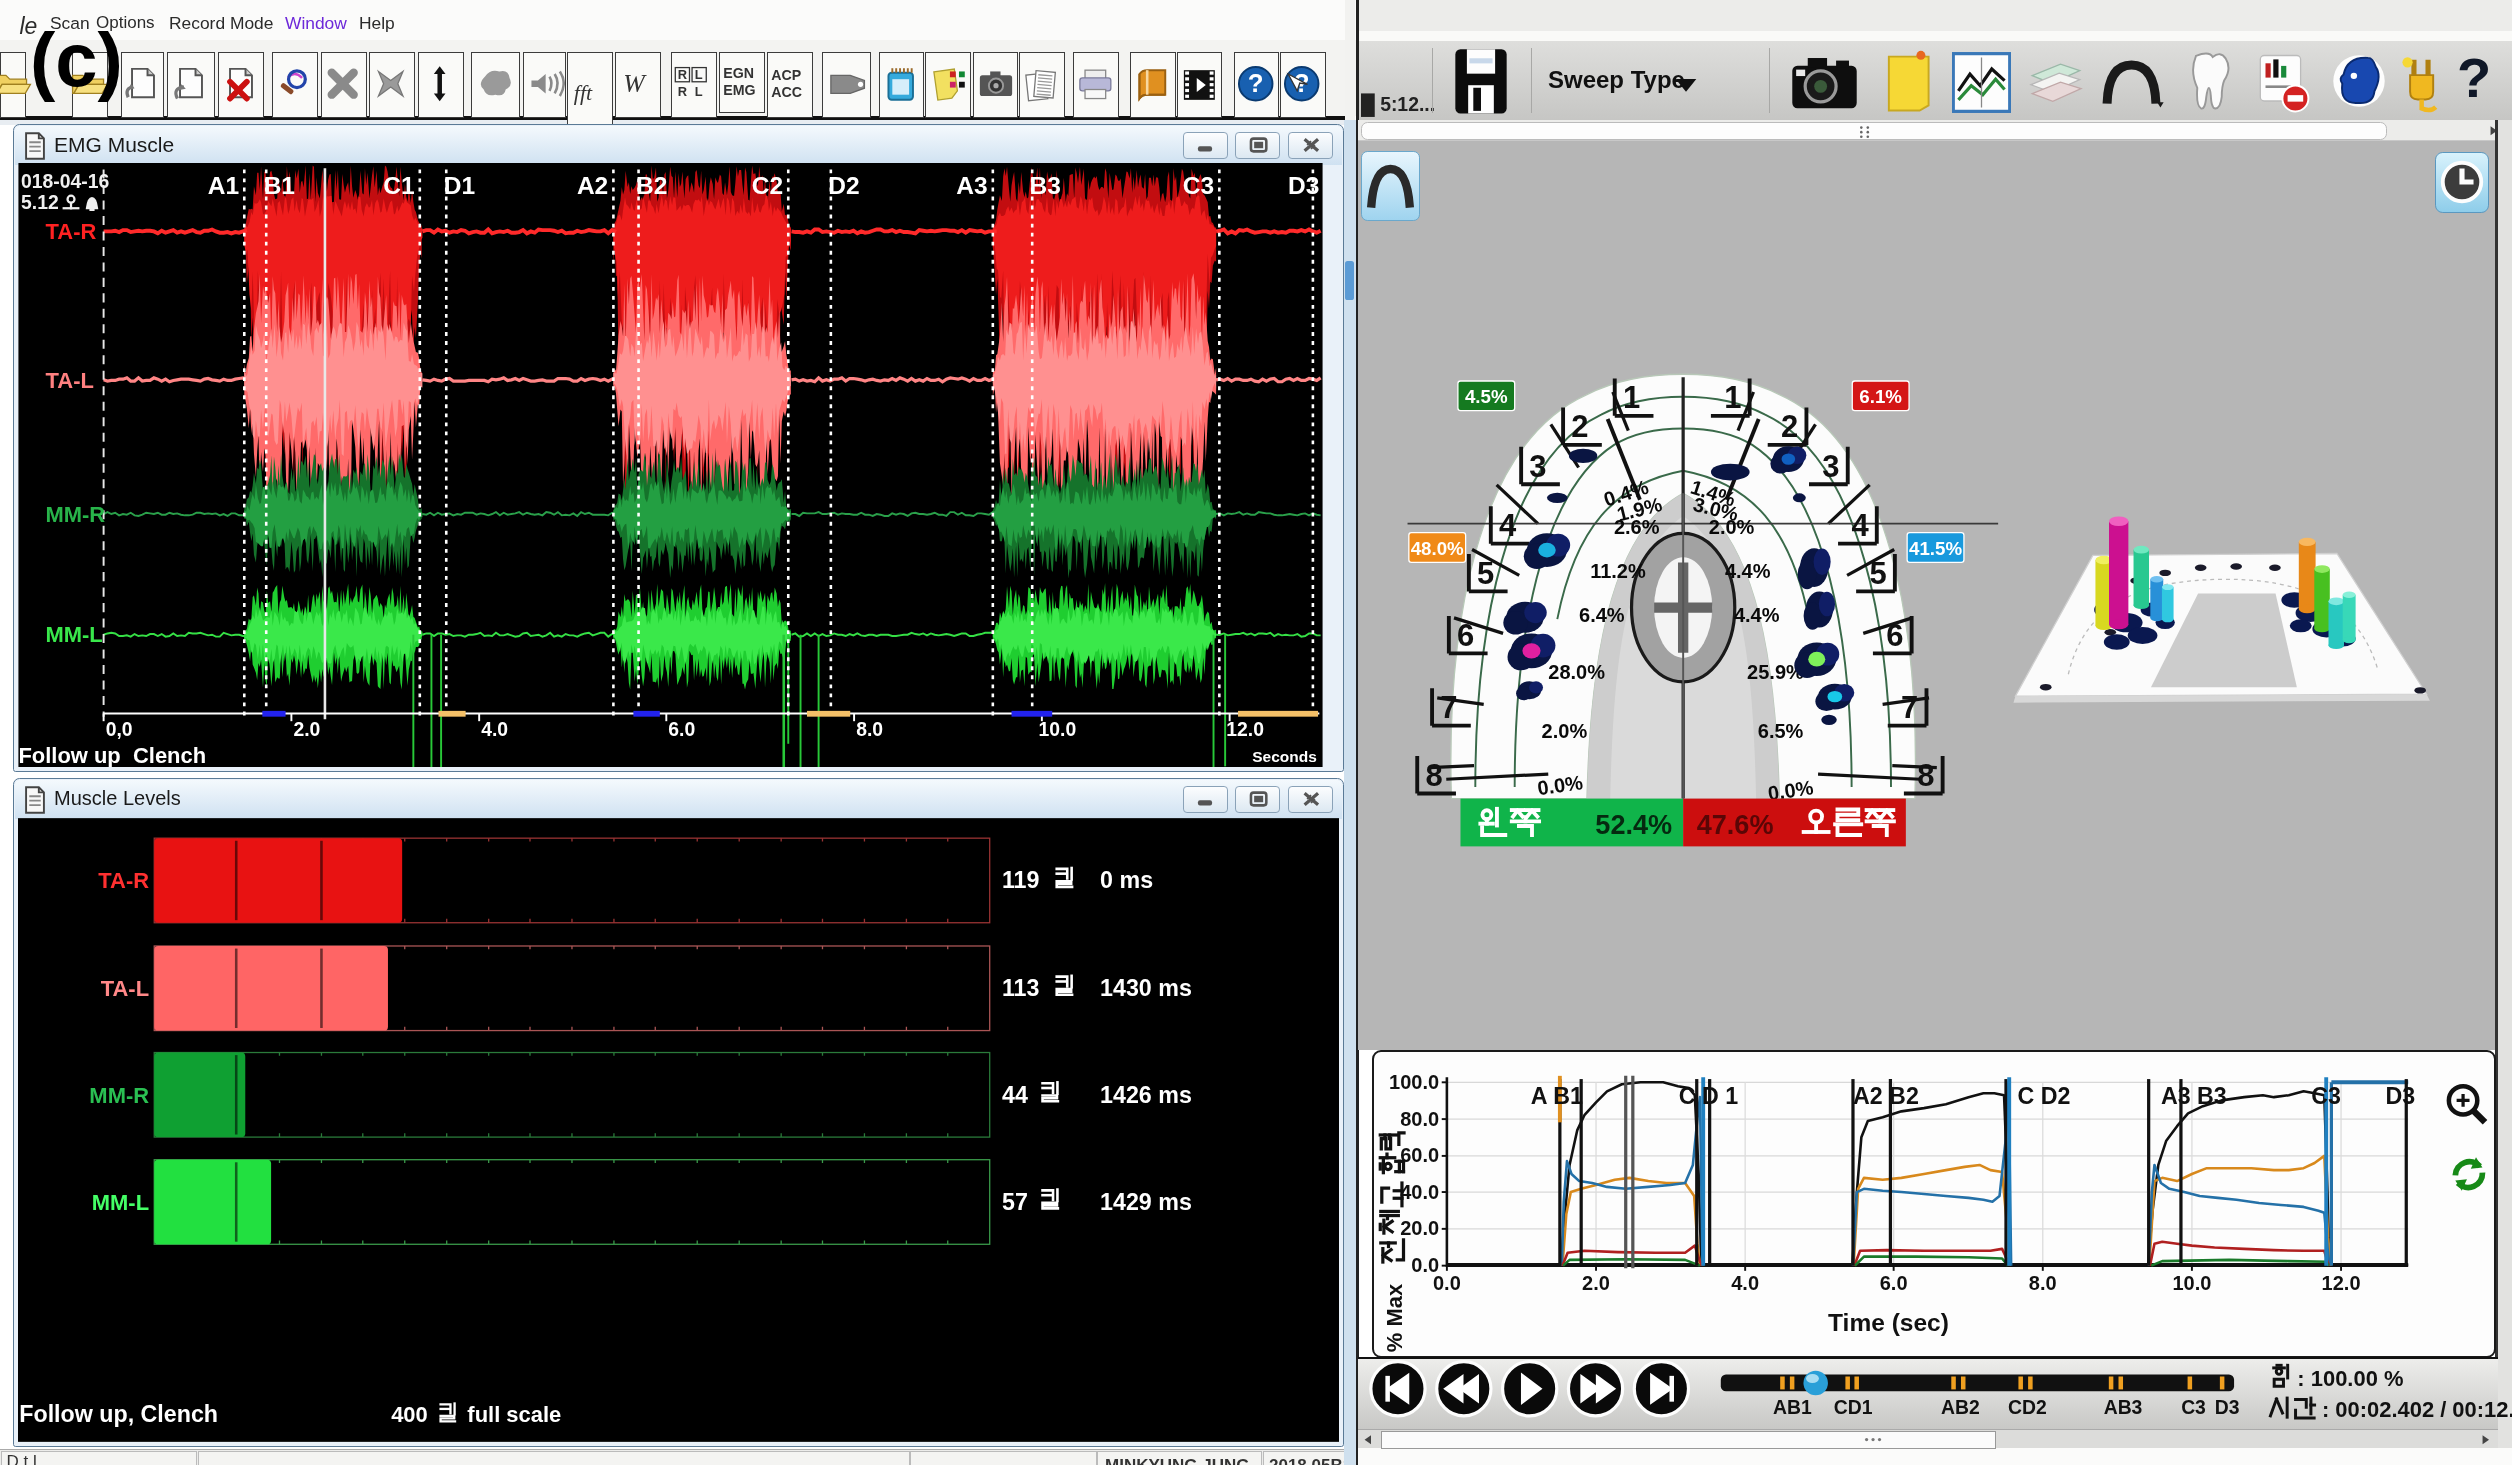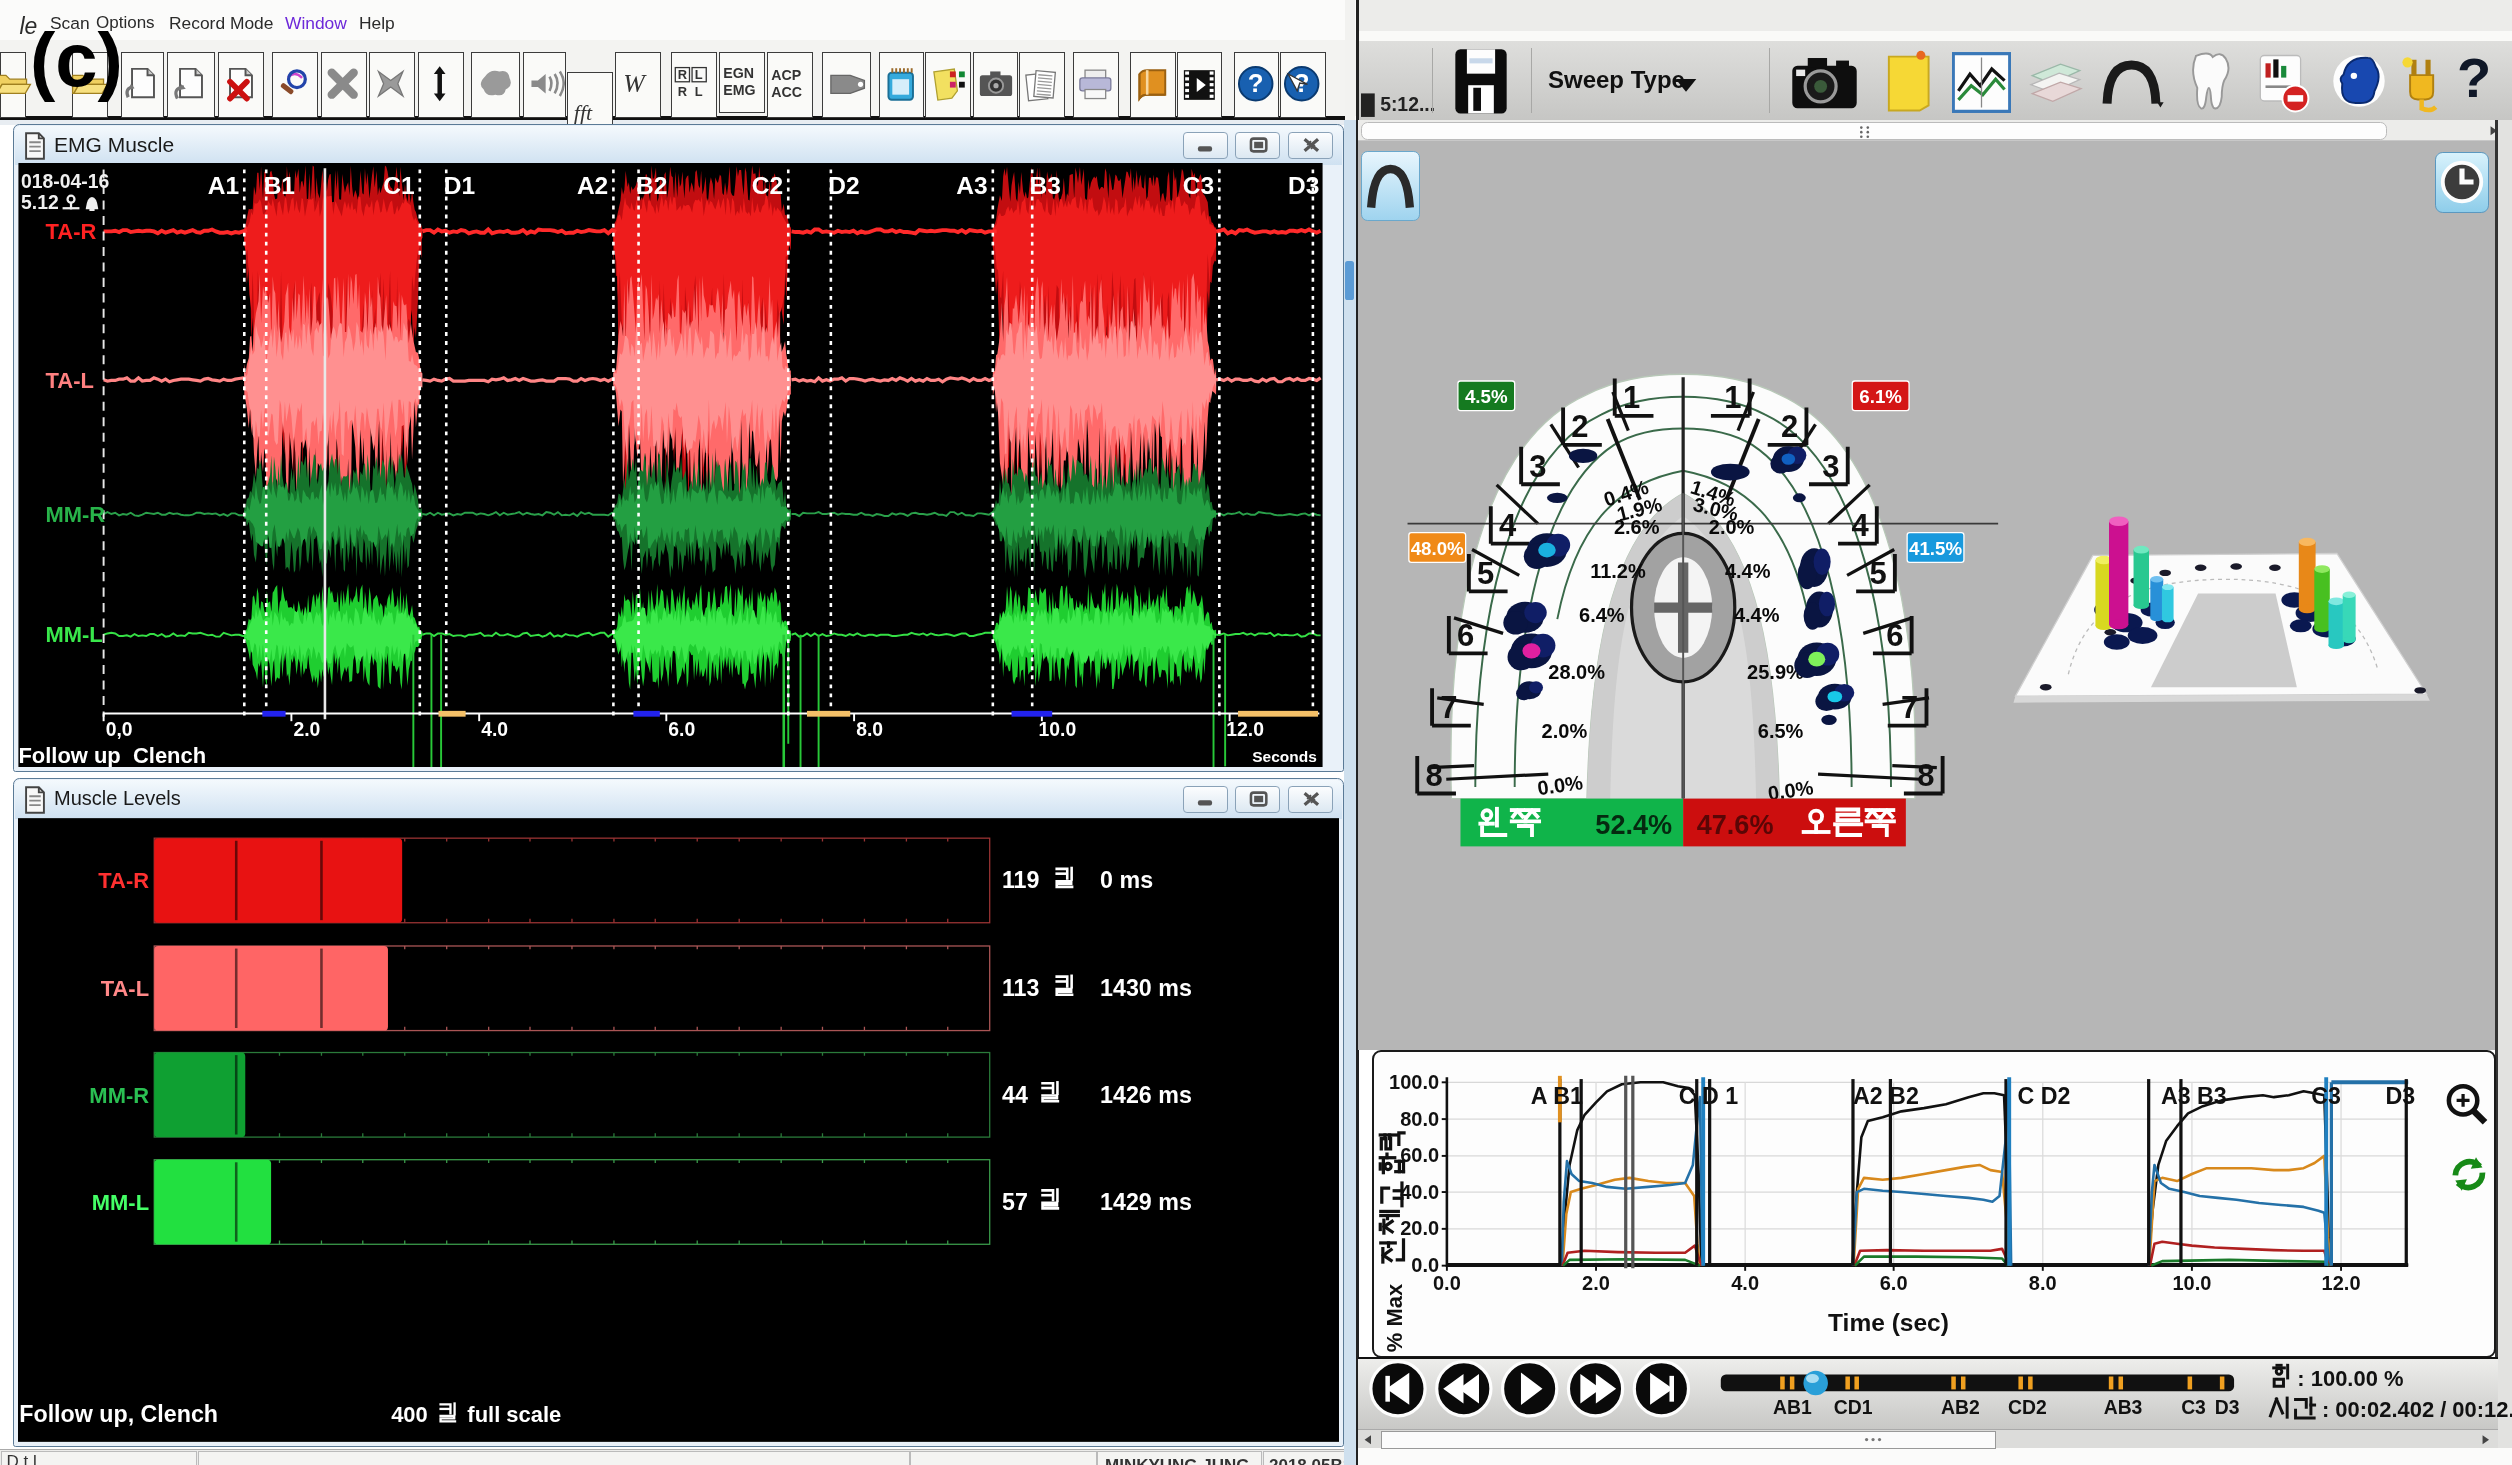--- a/index.html
+++ b/index.html
@@ -90,21 +90,21 @@
 <div class="btn" style="left:523px;top:52px;width:43px;height:66px;">
     <svg width="40" height="40" viewBox="0 0 62 62" style="position:absolute;left:50%;top:50%;transform:translate(-50%,-50%);">
       <path d="M10,24 h10 l12,-10 v30 l-12,-10 h-10 z" fill="#8a8a8a"></path>
       <g fill="none" stroke="#8a8a8a" stroke-width="4">
         <path d="M38,18 q6,10 0,22"></path>
         <path d="M46,14 q9,14 0,30"></path>
         <path d="M54,10 q12,18 0,38"></path>
       </g>
     </svg>
   </div>
-<div class="btn" style="left:567px;top:52px;width:46px;height:84px;margin-top:20px;">
+<div class="btn" style="left:567px;top:52px;width:46px;height:84px;">
     <svg width="40" height="40" viewBox="0 0 62 62" style="position:absolute;left:50%;top:50%;transform:translate(-50%,-50%);">
       <text x="6" y="40" font-size="34" font-style="italic" font-family="Liberation Serif,serif" fill="#333">fft</text>
     </svg>
   </div>
 <div class="btn" style="left:615px;top:52px;width:46px;height:66px;">
     <svg width="40" height="40" viewBox="0 0 62 62" style="position:absolute;left:50%;top:50%;transform:translate(-50%,-50%);">
       <text x="8" y="42" font-size="40" font-style="italic" font-family="Liberation Serif,serif" fill="#333">W</text>
     </svg>
   </div>
 <div class="btn" style="left:671px;top:52px;width:46px;height:66px;">

